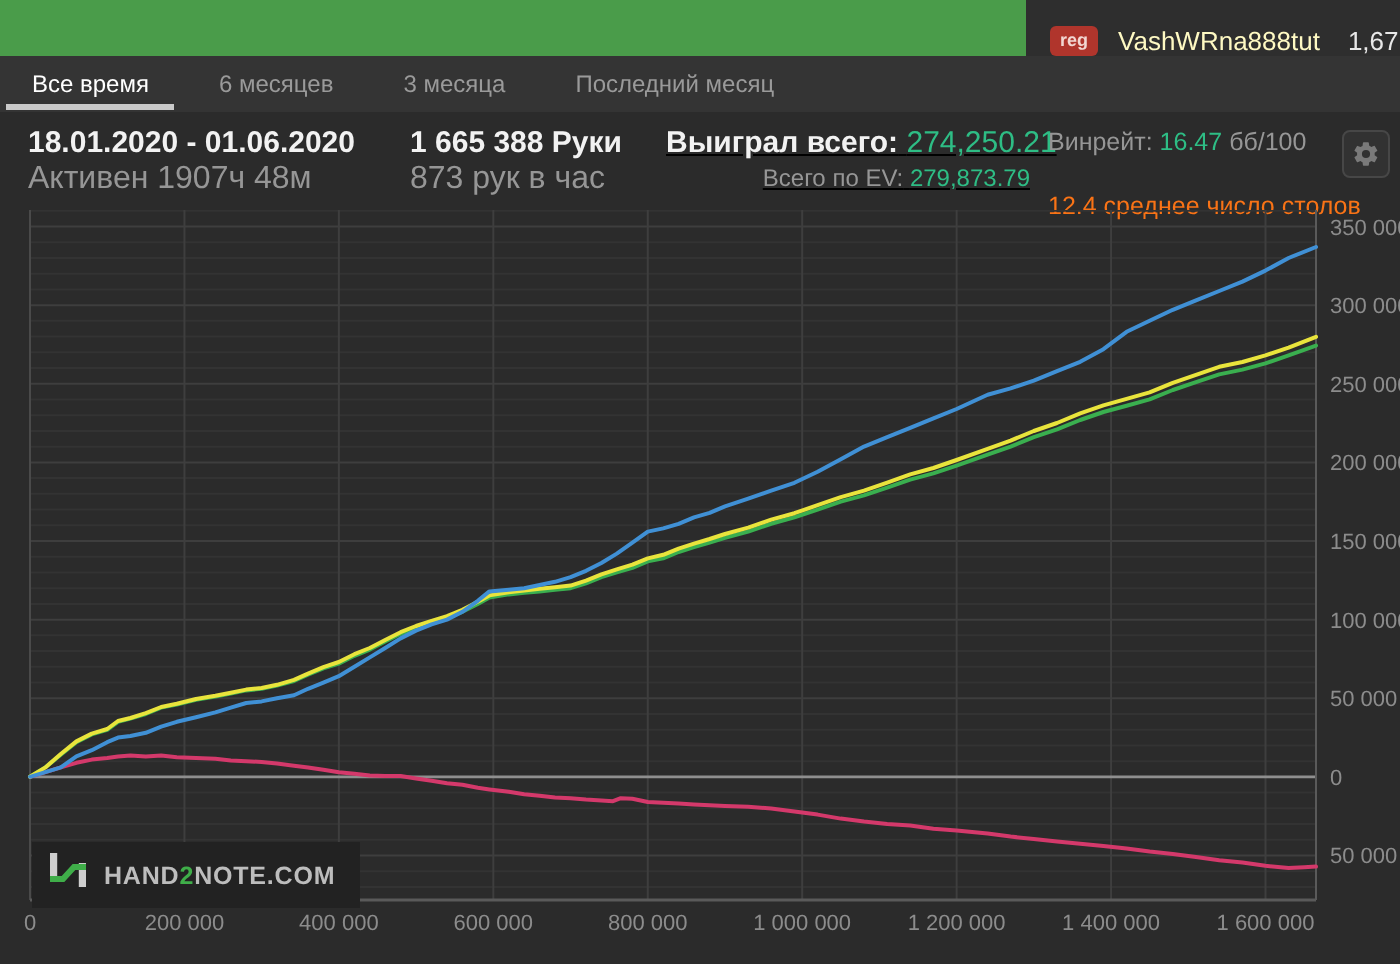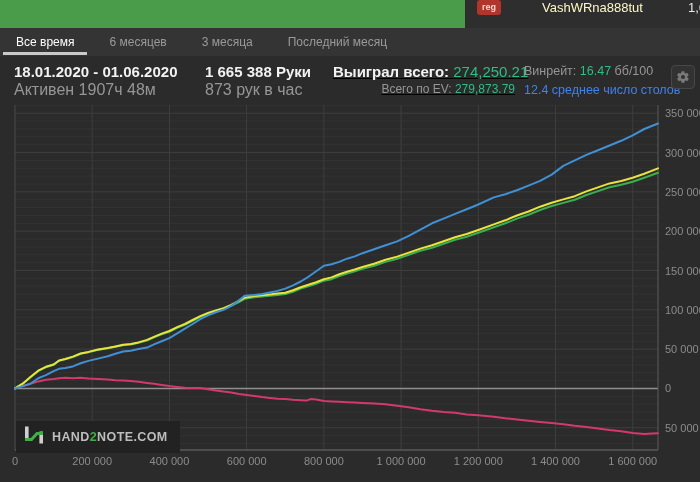--- a/index.html
+++ b/index.html
@@ -1,22 +1,22 @@
 <!DOCTYPE html>
 <html><head>
 <meta charset="utf-8">
 <style>
   html,body{margin:0;padding:0;background:#1d1d1d;}
   .app{position:relative;width:700px;height:482px;overflow:hidden;background:#2b2b2b;
        font-family:"Liberation Sans","DejaVu Sans",sans-serif;-webkit-font-smoothing:antialiased;}
 
   
   .titlebar{display:flex;height:28px;background:#4a9c4a;}
-  .titlebar-right{margin-left:auto;width:235px;box-sizing:border-box;background:#2e2e2e;
-      display:flex;align-items:flex-start;padding:0 12px 0 12px;gap:31px;}
+  .titlebar-right{margin-left:auto;width:187px;box-sizing:border-box;background:#2e2e2e;
+      display:flex;align-items:flex-end;padding:0 12px 0 12px;}
   .reg-badge{background:#b0352c;color:#f2d7d2;font-size:9px;font-weight:bold;
       padding:3px 5px;border-radius:3px;line-height:1;}
   .player-name{color:#fef9c3;font-size:13px;font-weight:400;margin-left:10px;white-space:nowrap;}
   .bankroll{color:#e8e8e8;font-size:13px;margin-left:14px;}
   .tb-icons{margin-left:auto;display:flex;align-items:center;gap:13px;}
   .tb-icons svg{display:block;}
 
   
   .tabbar{display:flex;height:28px;background:#343434;align-items:stretch;padding-left:3px;}
   .tab{position:relative;display:flex;align-items:center;padding:0 13px;margin-right:9px;
@@ -32,21 +32,21 @@
   .col-period{left:14px;}
   .col-hands{left:205px;}
   .col-won{left:333px;width:182px;text-align:right;text-decoration:underline;}
   .won-line1{font-size:15px;line-height:17px;white-space:nowrap;}
   .won-line1 .lbl{color:#f2f2f2;font-weight:700;}
   .won-line2{font-size:12px;line-height:15px;margin-top:2px;white-space:nowrap;}
   .won-line2 .lbl{color:#969696;}
   .green-val{color:#2ebd85;}
   .col-winrate{left:524px;}
   .wr-line1{font-size:12.5px;line-height:17px;color:#969696;white-space:nowrap;}
-  .wr-line2{font-size:12.5px;line-height:15px;color:#3b82f6;margin-top:3px;white-space:nowrap;}
+  .wr-line2{font-size:12.5px;line-height:15px;color:#f97316;margin-top:16px;white-space:nowrap;}
   .gear-btn{position:absolute;left:671px;top:9px;width:24px;height:24px;border:1px solid #474747;
       border-radius:4px;background:#323232;box-sizing:border-box;display:flex;align-items:center;justify-content:center;}
 
   
   .chart-region{position:absolute;left:0;top:105px;width:700px;height:377px;}
   #chart-svg{display:block;}
   #chart-svg text{font-family:"Liberation Sans","DejaVu Sans",sans-serif;font-size:11px;fill:#8c8c8c;}
 
   
   .logo{position:absolute;left:16px;top:316px;display:inline-flex;align-items:center;gap:7px;

